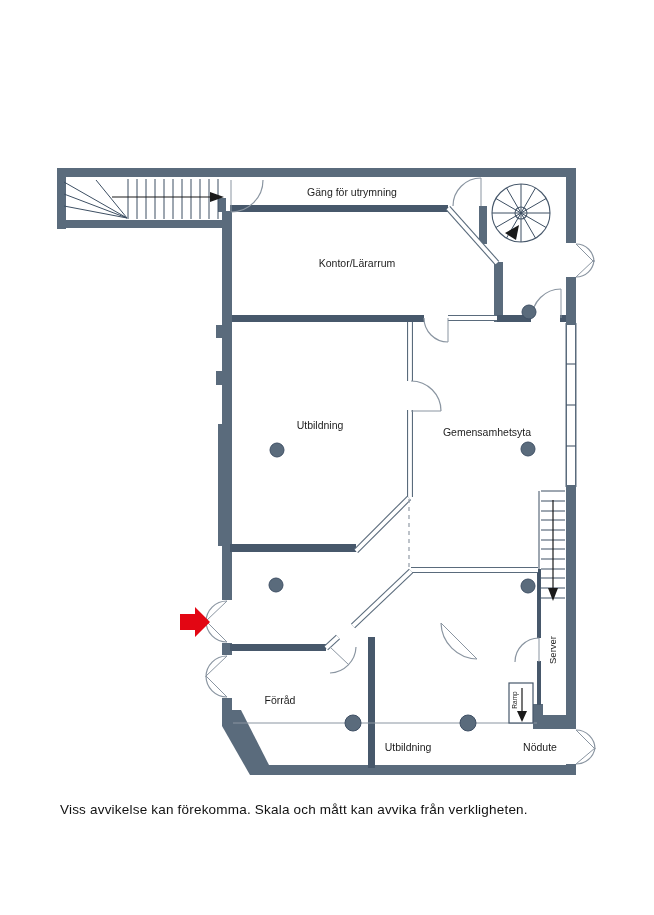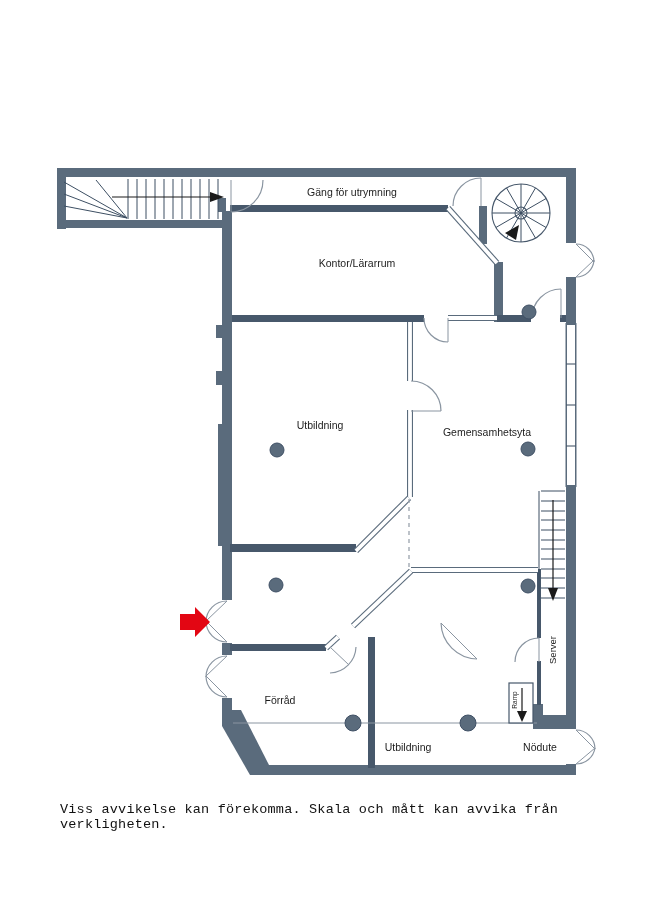--- a/index.html
+++ b/index.html
@@ -17,21 +17,21 @@
   .win-inner{stroke:#ffffff;stroke-width:8;fill:none;}
   .arc{fill:none;stroke:#8a95a1;stroke-width:1.2;}
   .leaf{stroke:#8a95a1;stroke-width:1;fill:none;}
   .dash{stroke:#9aa3ad;stroke-width:1.3;stroke-dasharray:4 4;fill:none;}
   .beam{stroke:#8a95a1;stroke-width:1;fill:none;}
   .col{fill:#5a6b7c;stroke:#3f5065;stroke-width:1;}
   .lbl{font-family:"Liberation Sans",sans-serif;font-size:10.5px;fill:#1c1c1c;text-anchor:middle;}
   .lbl-sm{font-family:"Liberation Sans",sans-serif;font-size:9.5px;fill:#1c1c1c;text-anchor:middle;}
   .lbl-xs{font-family:"Liberation Sans",sans-serif;font-size:6.5px;fill:#1c1c1c;text-anchor:middle;}
   .disclaimer{position:absolute;left:60px;top:802px;width:560px;
-      font-size:13.5px;color:#111;letter-spacing:0.2px;font-family:Liberation Mono, monospace;}
+      font-size:13.5px;color:#111;letter-spacing:0.2px;}
 </style>
 </head>
 <body>
 
 <div class="page">
   <svg class="plan-svg" width="654" height="915" viewBox="0 0 654 915">
 
     <g>
       <rect class="wall" x="57" y="168" width="519" height="9"></rect>
       <rect class="wall" x="57" y="168" width="9" height="61"></rect>

